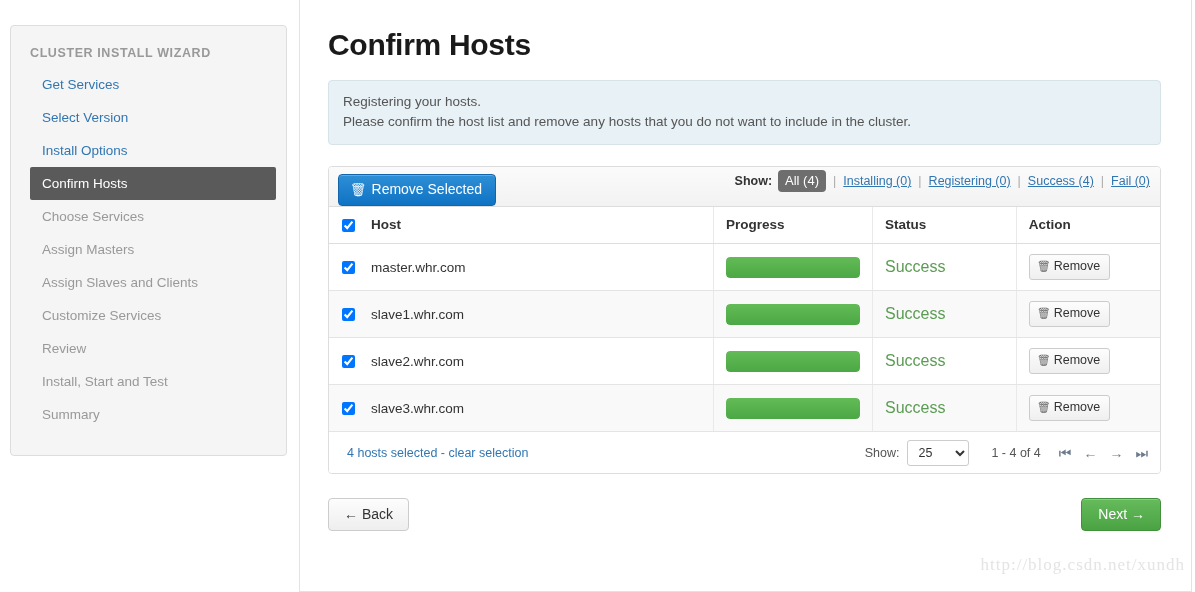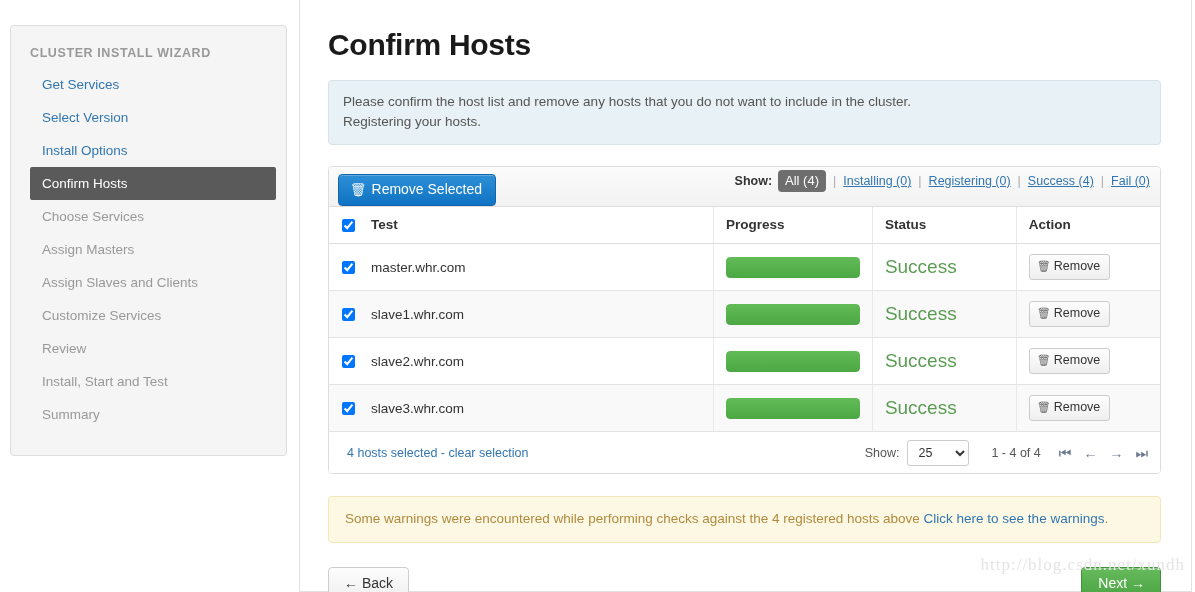--- a/index.html
+++ b/index.html
@@ -175,21 +175,21 @@
     height: 21px;
     border-radius: 4px;
     background: #f5f5f5;
     overflow: hidden;
   }
   .progress-bar {
     height: 100%;
     background: linear-gradient(#62bb57, #4ca844);
     border-radius: 4px;
   }
-  .status-success { color: #5a9c52; font-size: 19px; }
+  .status-success { color: #5a9c52; font-size: 16px; }
 
   .btn-remove {
     background: linear-gradient(#fdfdfd, #efefef);
     border: 1px solid #cccccc;
     border-radius: 3px;
     color: #333333;
     font-size: 12.5px;
     padding: 4px 9px 5px 7px;
     cursor: pointer;
     line-height: 15px;
@@ -302,43 +302,43 @@
         <li class="nav-item">Install, Start and Test</li>
         <li class="nav-item">Summary</li>
       </ul>
   </aside>
 
   <section id="main">
 
     <h1 class="page-title">Confirm Hosts</h1>
 
     <div class="alert-info">
+      <div>Registering your hosts.</div>
       <div>Please confirm the host list and remove any hosts that you do not want to include in the cluster.</div>
-      <div>Registering your hosts.</div>
     </div>
 
     <div class="table-box">
 
       <div class="table-toolbar">
         <button class="btn-remove-selected">
           <span class="tico">🗑</span><span>Remove Selected</span>
         </button>
         <div class="show-filters">
           <span class="lbl">Show:</span>
           <span id="filterLinks"><span class="pill-active">All (4)</span><span class="sep">|</span><span class="flink">Installing (0)</span><span class="sep">|</span><span class="flink">Registering (0)</span><span class="sep">|</span><span class="flink">Success (4)</span><span class="sep">|</span><span class="flink">Fail (0)</span></span>
         </div>
       </div>
 
       <table class="hosts">
         <thead>
           <tr>
             <th class="col-check">
               <input type="checkbox" class="cb" id="selectAllCb" checked="" style="">
             </th>
-            <th class="col-host">Test</th>
+            <th class="col-host">Host</th>
             <th class="col-prog">Progress</th>
             <th class="col-stat">Status</th>
             <th class="col-act">Action</th>
           </tr>
         </thead>
         <tbody id="hostsBody">
             <tr class="odd">
               <td class="col-check"><input type="checkbox" class="cb" checked="" style=""></td>
               <td class="col-host">master.whr.com</td>
               <td class="col-prog">
@@ -394,23 +394,20 @@
           <span class="pager">
             <span>⏮</span>
             <span>←</span>
             <span>→</span>
             <span>⏭</span>
           </span>
         </div>
       </div>
     </div>
 
-    <div class="alert-warn">
-      <span>Some warnings were encountered while performing checks against the 4 registered hosts above </span><a>Click here to see the warnings</a><span>.</span>
-    </div>
 
     <div class="bottom-bar">
       <button class="btn-back">← Back</button>
       <button class="btn-next">Next →</button>
     </div>
 
     <div class="watermark">http://blog.csdn.net/xundh</div>
   </section>
 </div>
 

